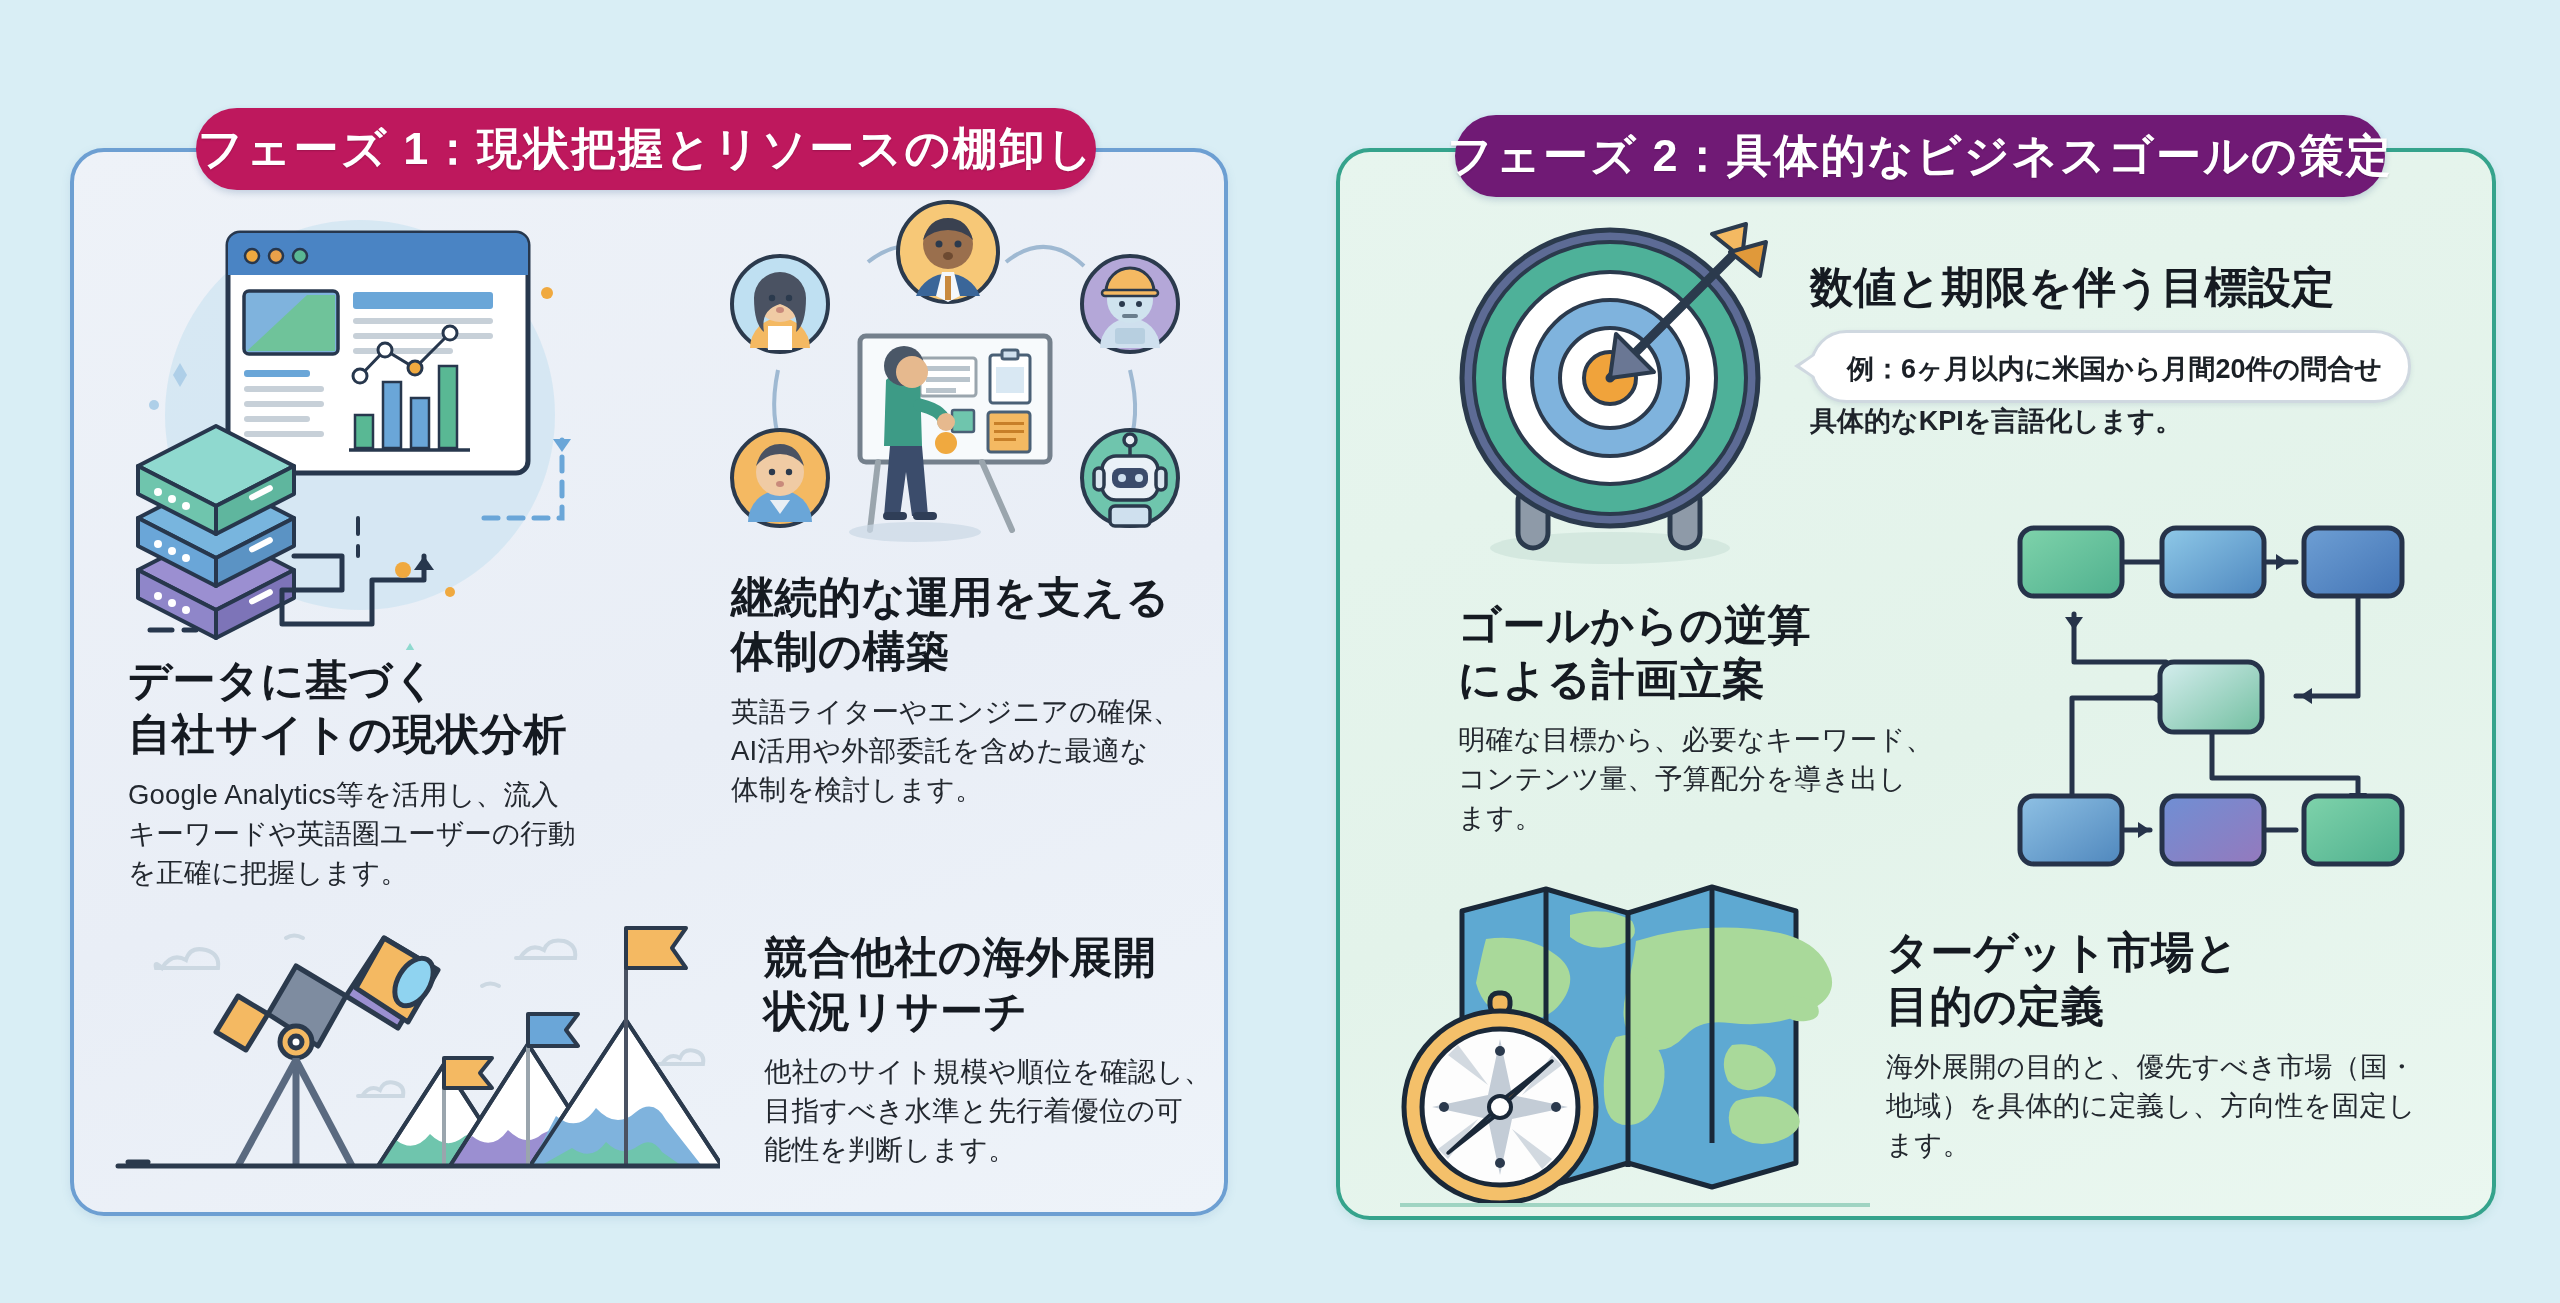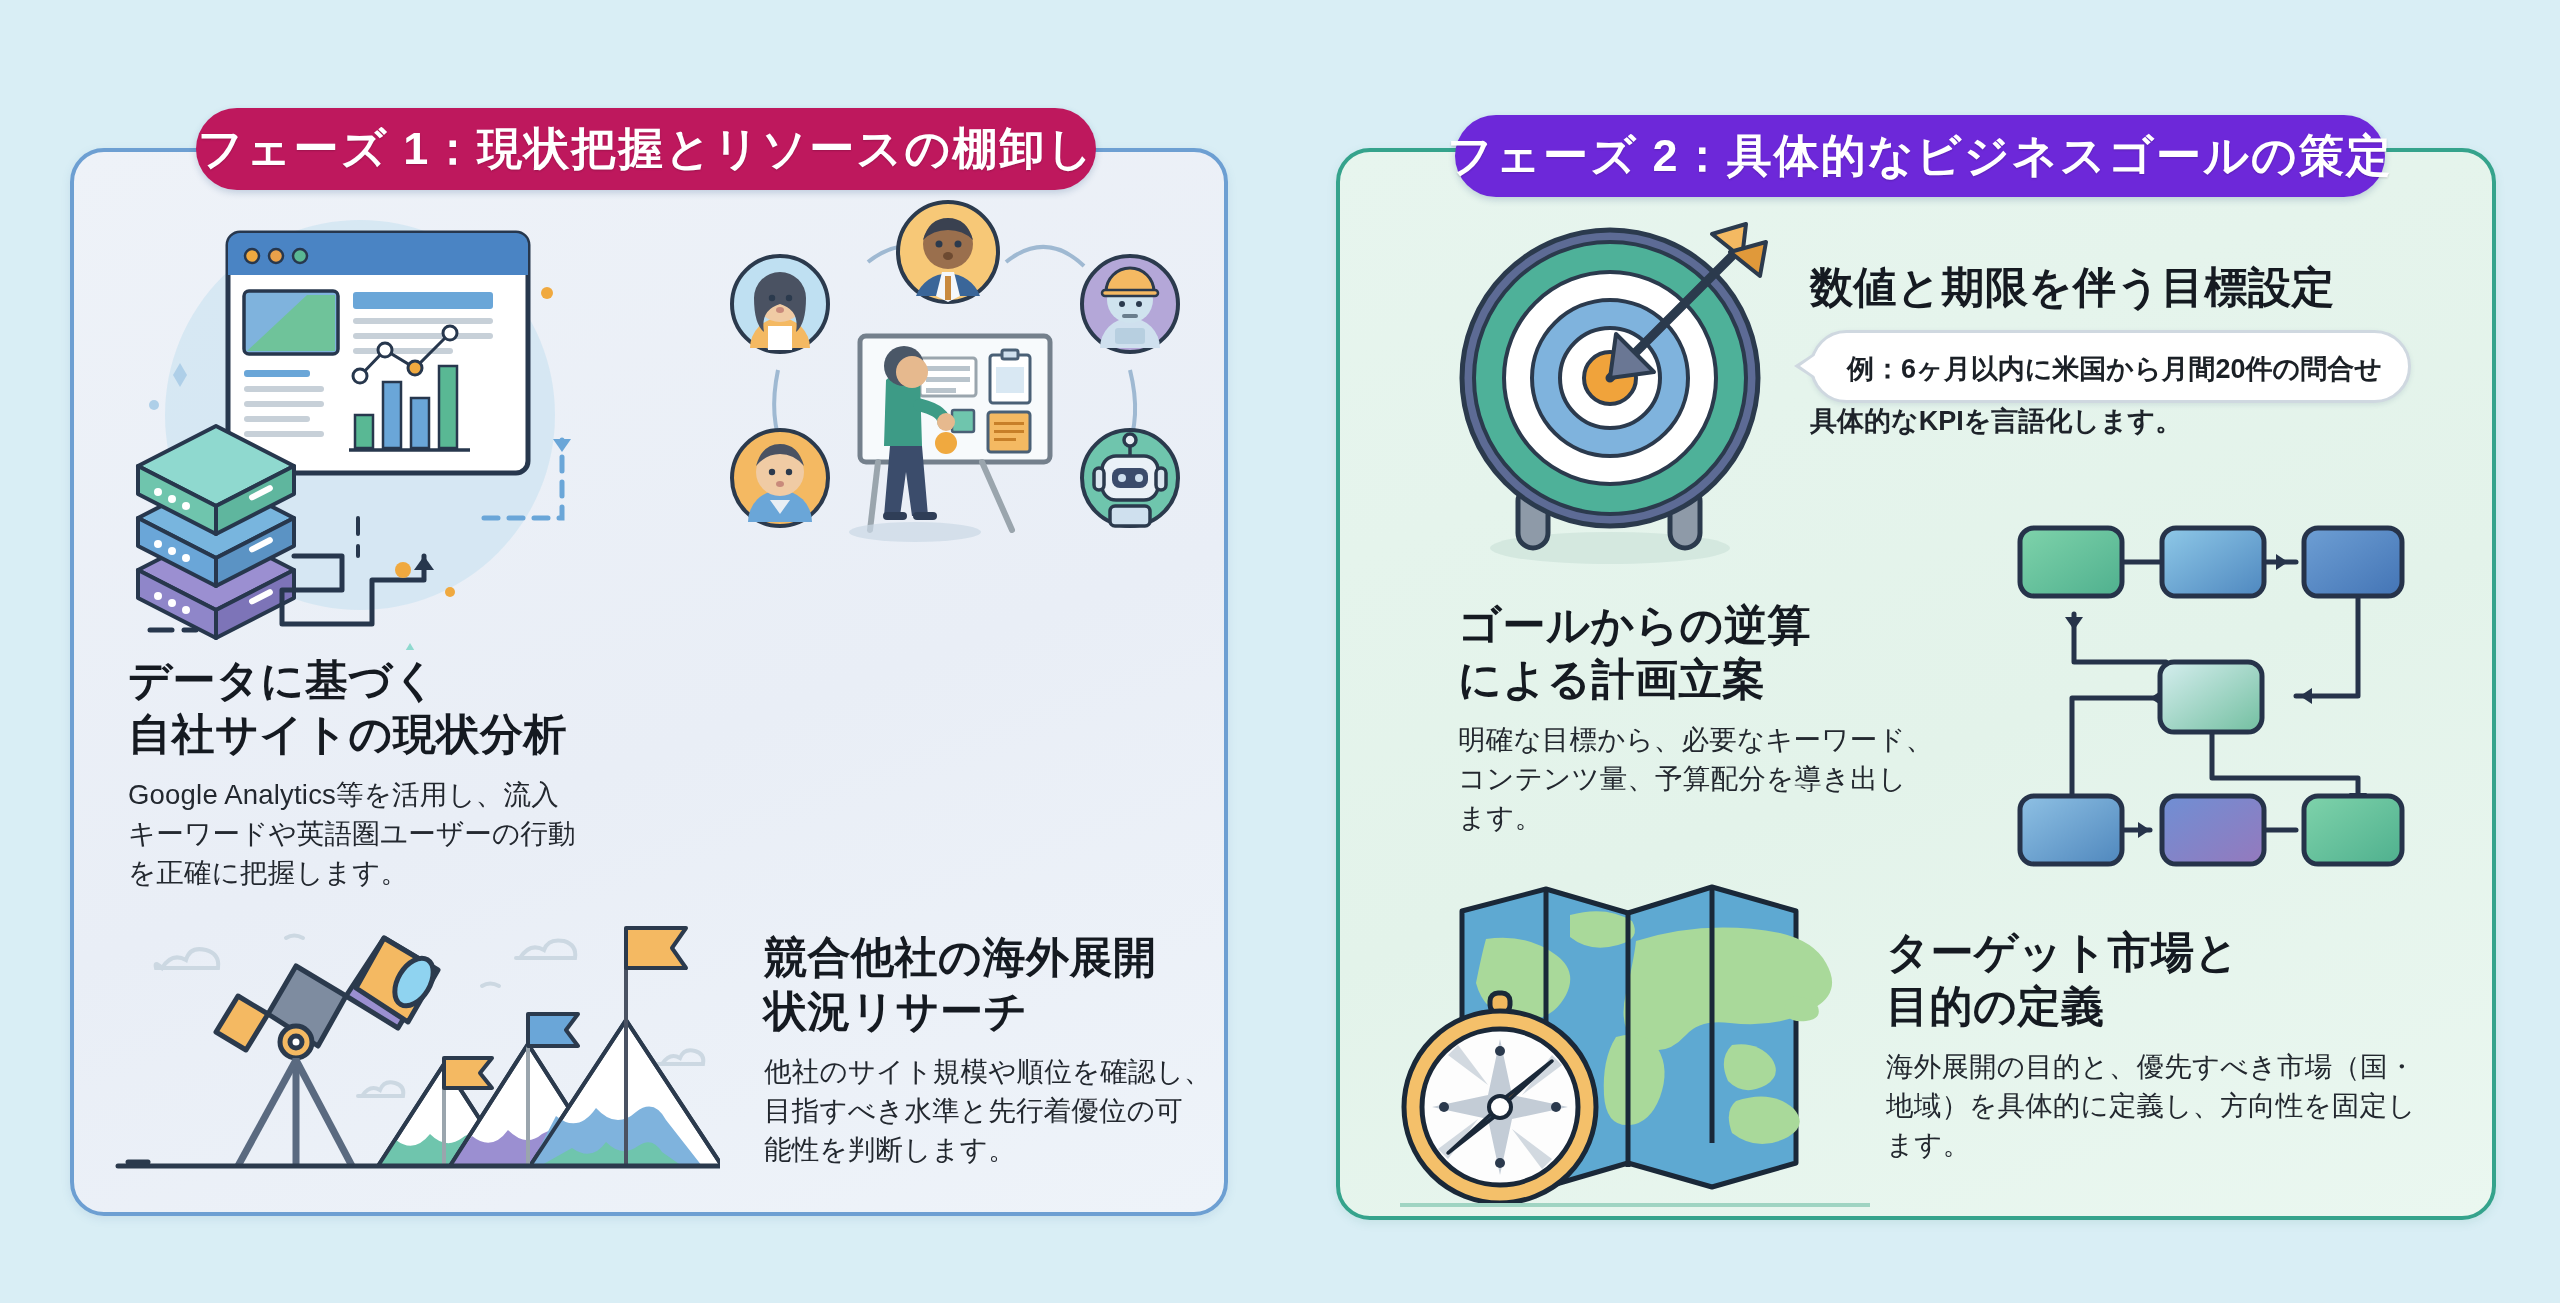--- a/index.html
+++ b/index.html
@@ -41,21 +41,21 @@
     white-space: nowrap;
     text-shadow: 0 1px 2px rgba(0,0,0,.18);
     box-shadow: 0 3px 7px rgba(40,80,130,.22);
   }
   #pill-phase1 {
     left: 196px; top: 108px; width: 900px; height: 82px;
     background: #be185d; font-size: 45px;
   }
   #pill-phase2 {
     left: 1455px; top: 115px; width: 930px; height: 82px;
-    background: #6d28d9; font-size: 45px;
+    background: #701a75; font-size: 45px;
   }
 
   
   .heading {
     font-weight: 700;
     color: #151a21;
     font-size: 43px;
     line-height: 1.26;
     letter-spacing: .5px;
     white-space: pre-line;
@@ -373,20 +373,27 @@
   </div>
 
   <div class="txtblock" id="t-data">
     <div class="heading">データに基づく
 自社サイトの現状分析</div>
     <div class="body-text">Google Analytics等を活用し、流入
 キーワードや英語圏ユーザーの行動
 を正確に把握します。</div>
   </div>
 
+  <div class="txtblock" id="t-team">
+    <div class="heading">継続的な運用を支える
+体制の構築</div>
+    <div class="body-text">英語ライターやエンジニアの確保、
+AI活用や外部委託を含めた最適な
+体制を検討します。</div>
+  </div>
 
   <div class="txtblock" id="t-research">
     <div class="heading">競合他社の海外展開
 状況リサーチ</div>
     <div class="body-text">他社のサイト規模や順位を確認し、
 目指すべき水準と先行着優位の可
 能性を判断します。</div>
   </div>
 
   <div class="card" id="card-phase2"></div>

